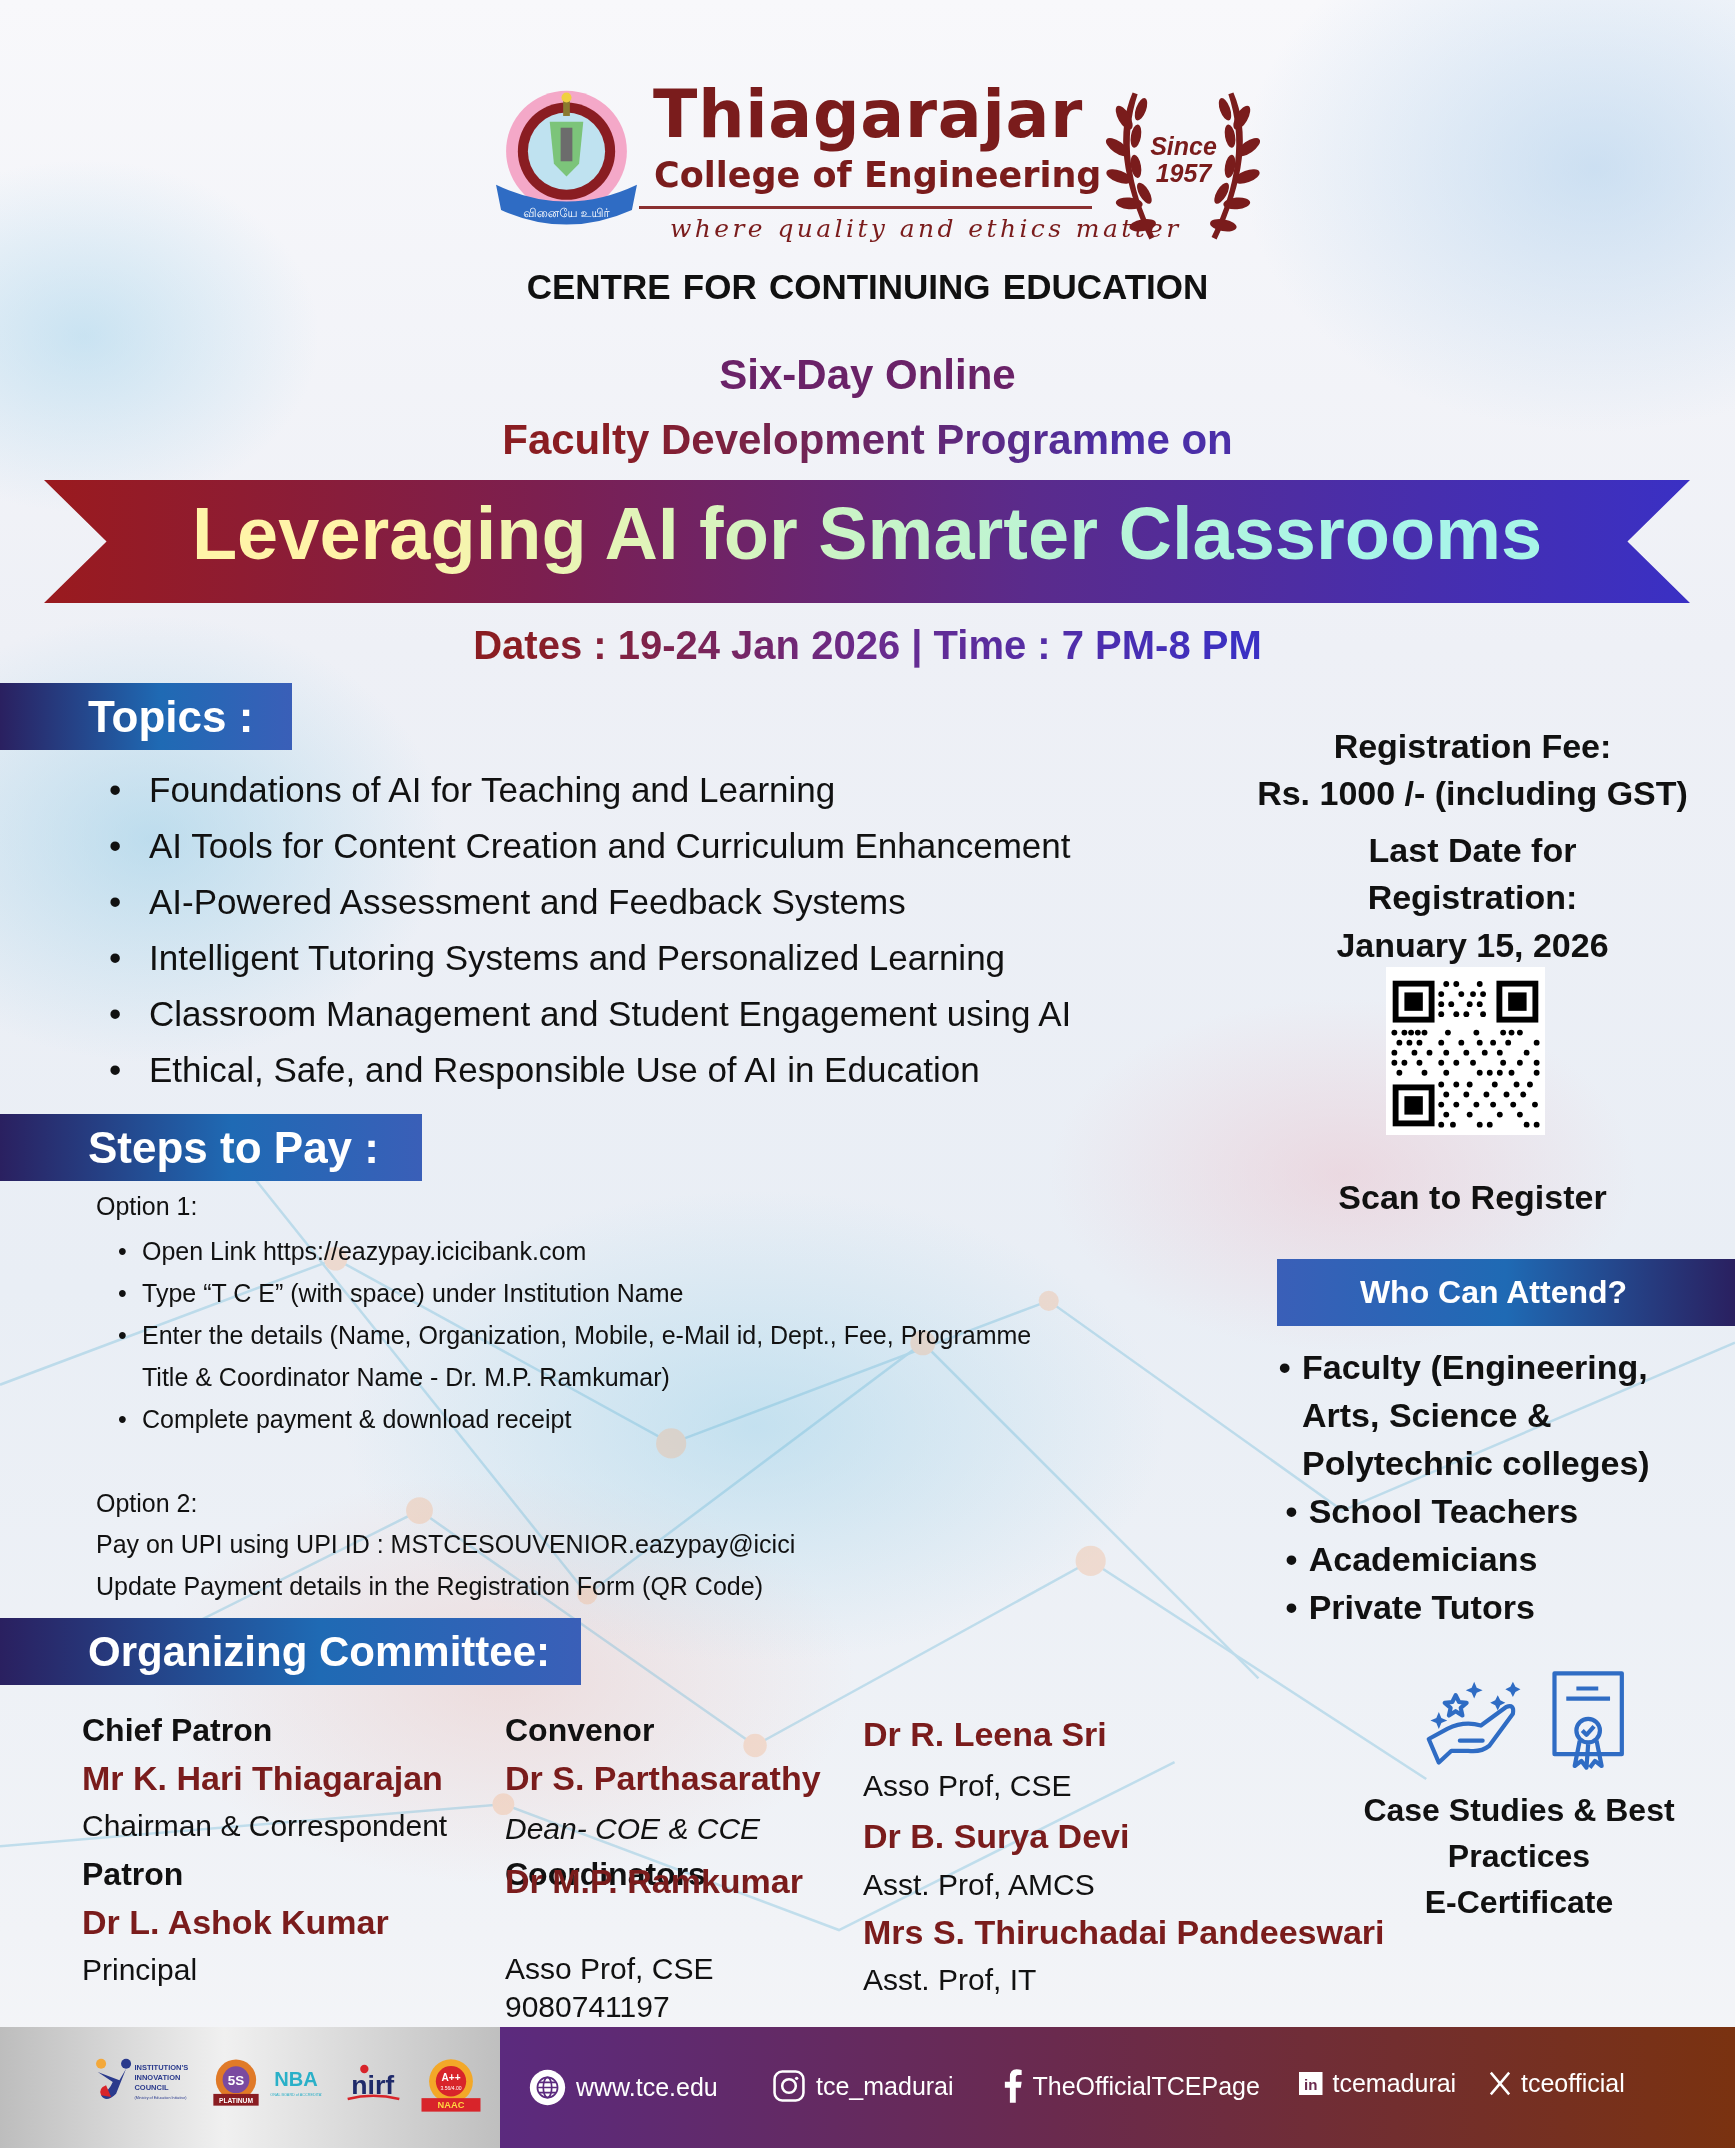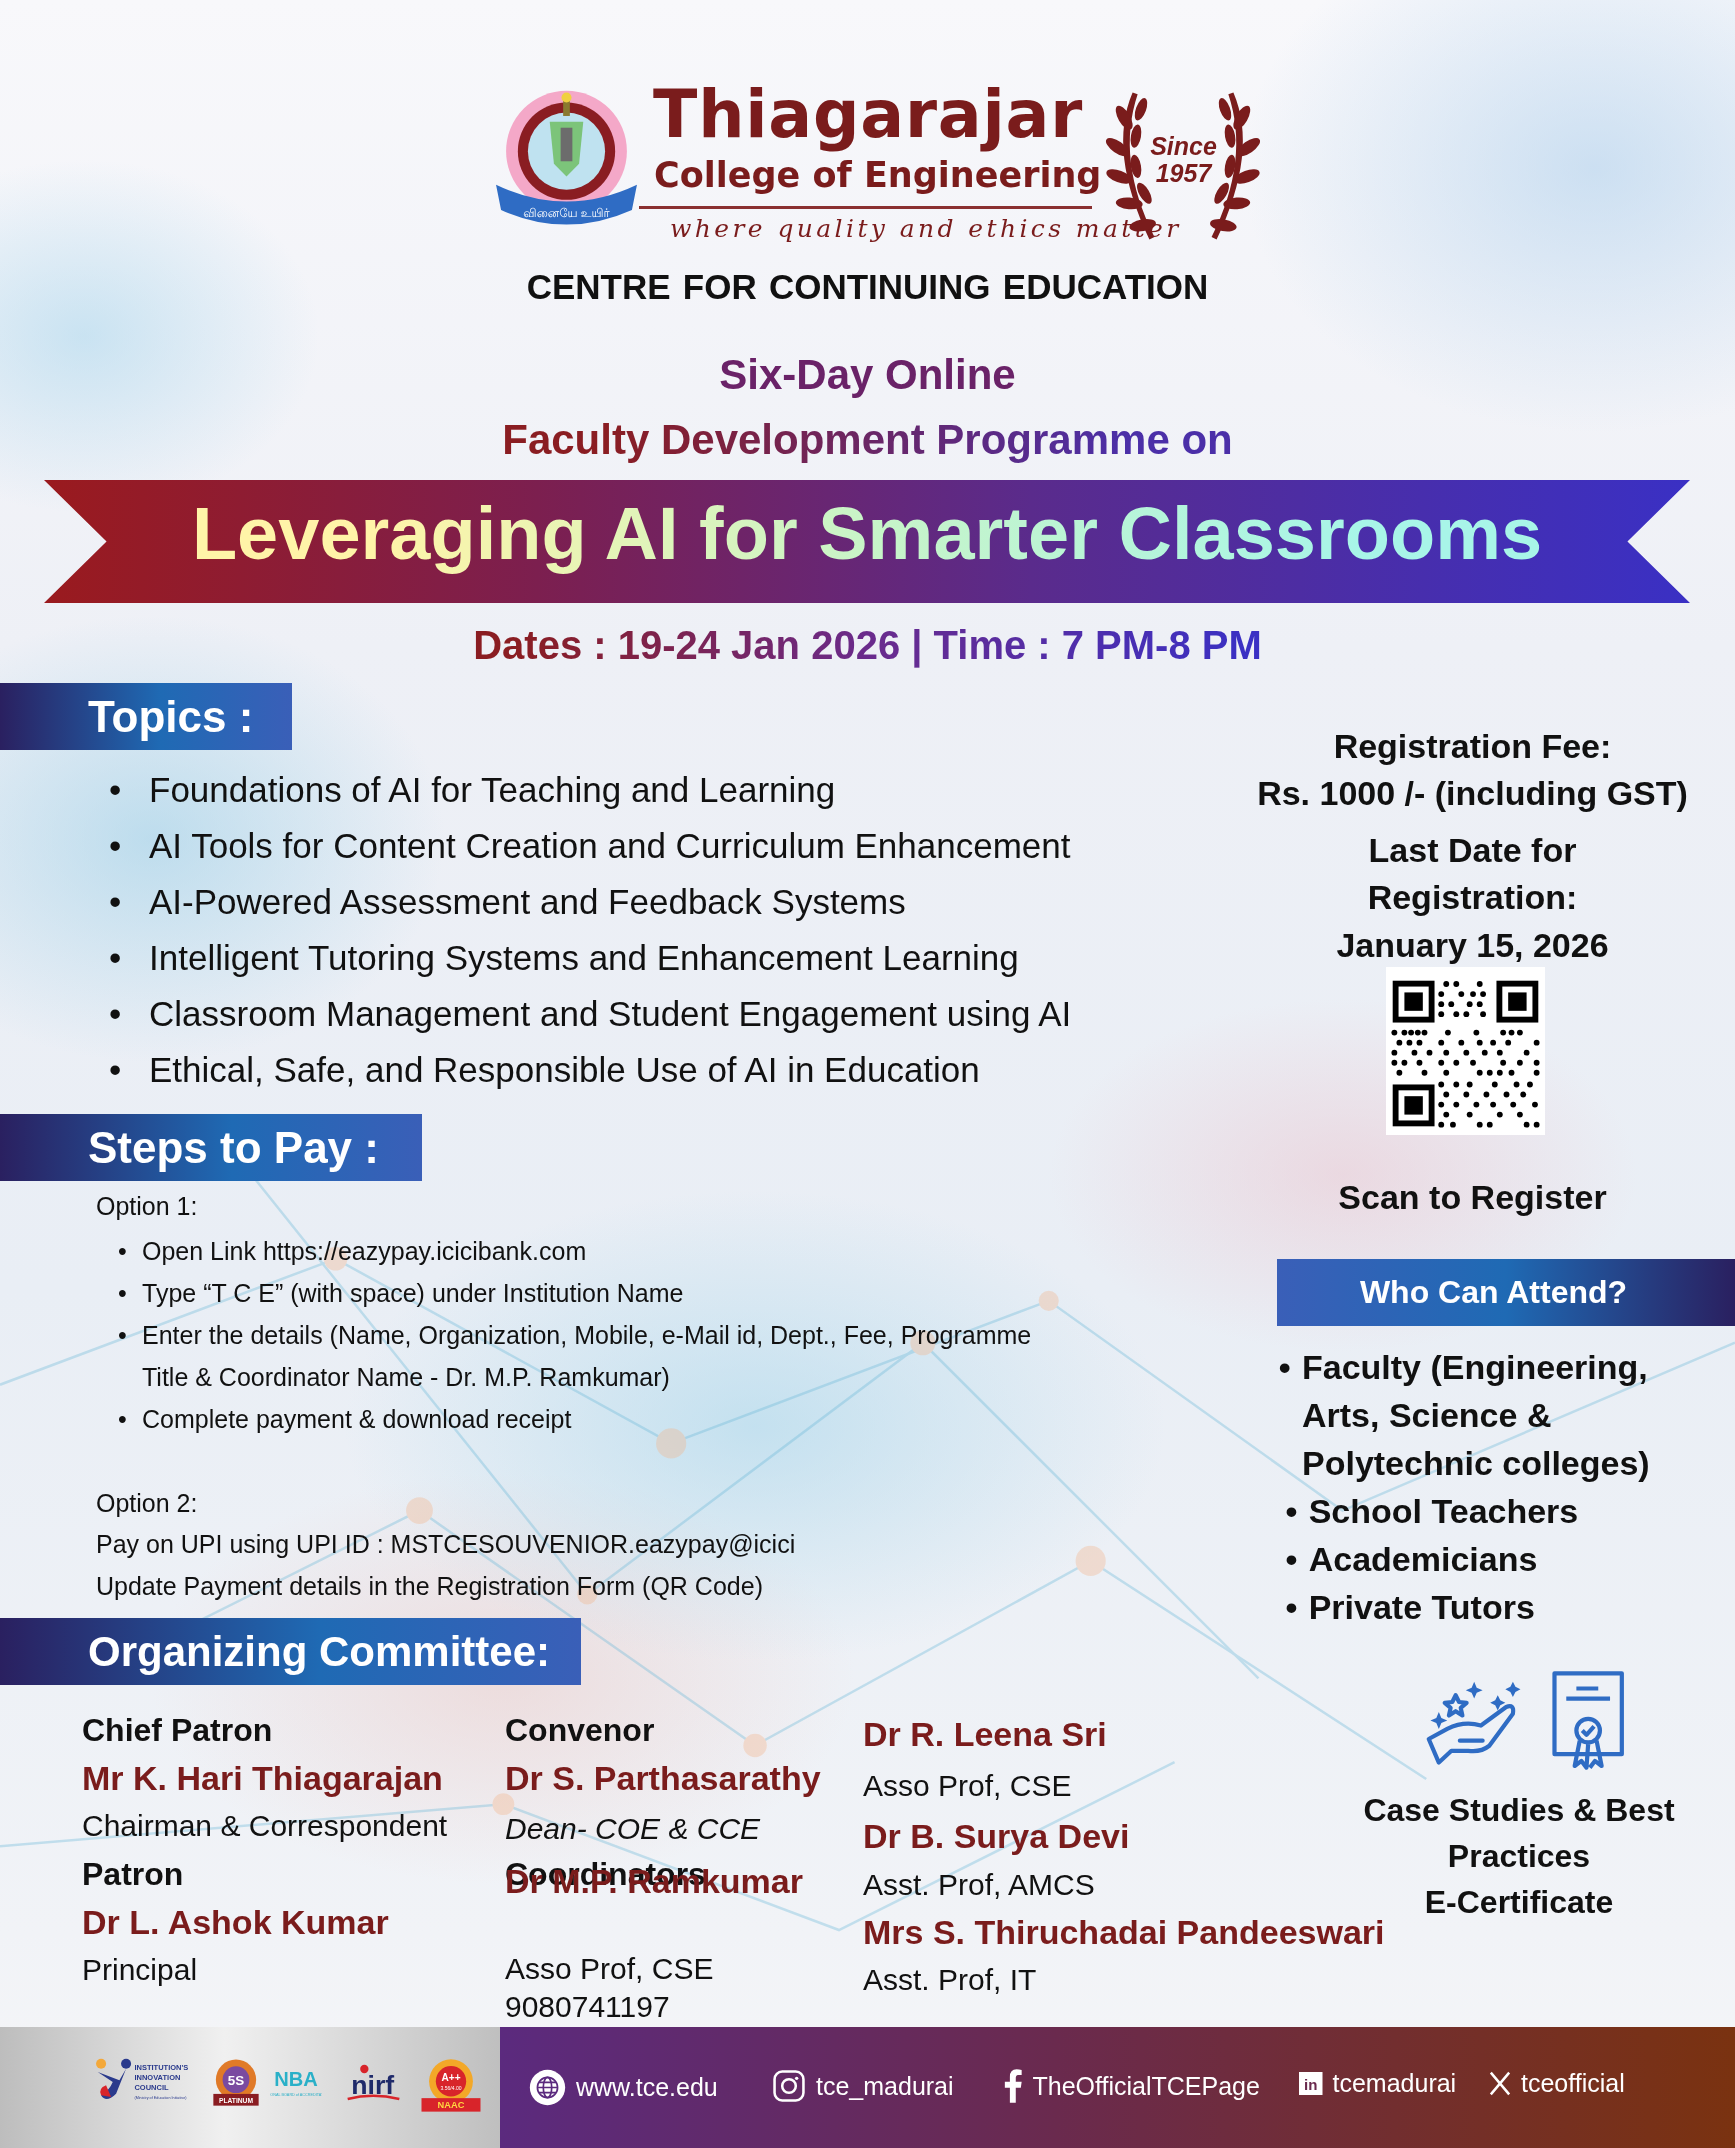--- a/index.html
+++ b/index.html
@@ -167,21 +167,21 @@
 <div class="abs banner"></div>
 <div class="abs banner-text">Leveraging AI for Smarter Classrooms</div>
 
 <div class="abs dates">Dates : 19-24 Jan 2026  |  Time : 7 PM-8 PM</div>
 
 <div class="abs sec-head h-topics">Topics :</div>
 <ul class="abs topics">
   <li>Foundations of AI for Teaching and Learning</li>
   <li>AI Tools for Content Creation and Curriculum Enhancement</li>
   <li>AI-Powered Assessment and Feedback Systems</li>
-  <li>Intelligent Tutoring Systems and Enhancement Learning</li>
+  <li>Intelligent Tutoring Systems and Personalized Learning</li>
   <li>Classroom Management and Student Engagement using AI</li>
   <li>Ethical, Safe, and Responsible Use of AI in Education</li>
 </ul>
 
 <div class="abs rc" style="top:727px;">Registration Fee:</div>
 <div class="abs rc" style="top:774px;">Rs. 1000 /- (including GST)</div>
 <div class="abs rc" style="top:831px;">Last Date for</div>
 <div class="abs rc" style="top:878px;">Registration:</div>
 <div class="abs rc" style="top:926px;">January 15, 2026</div>
 

